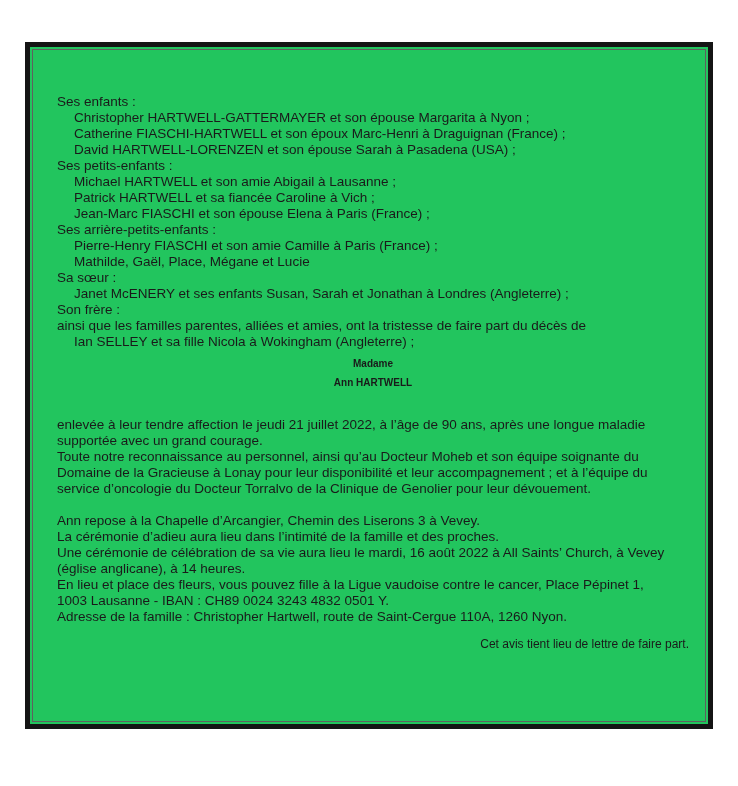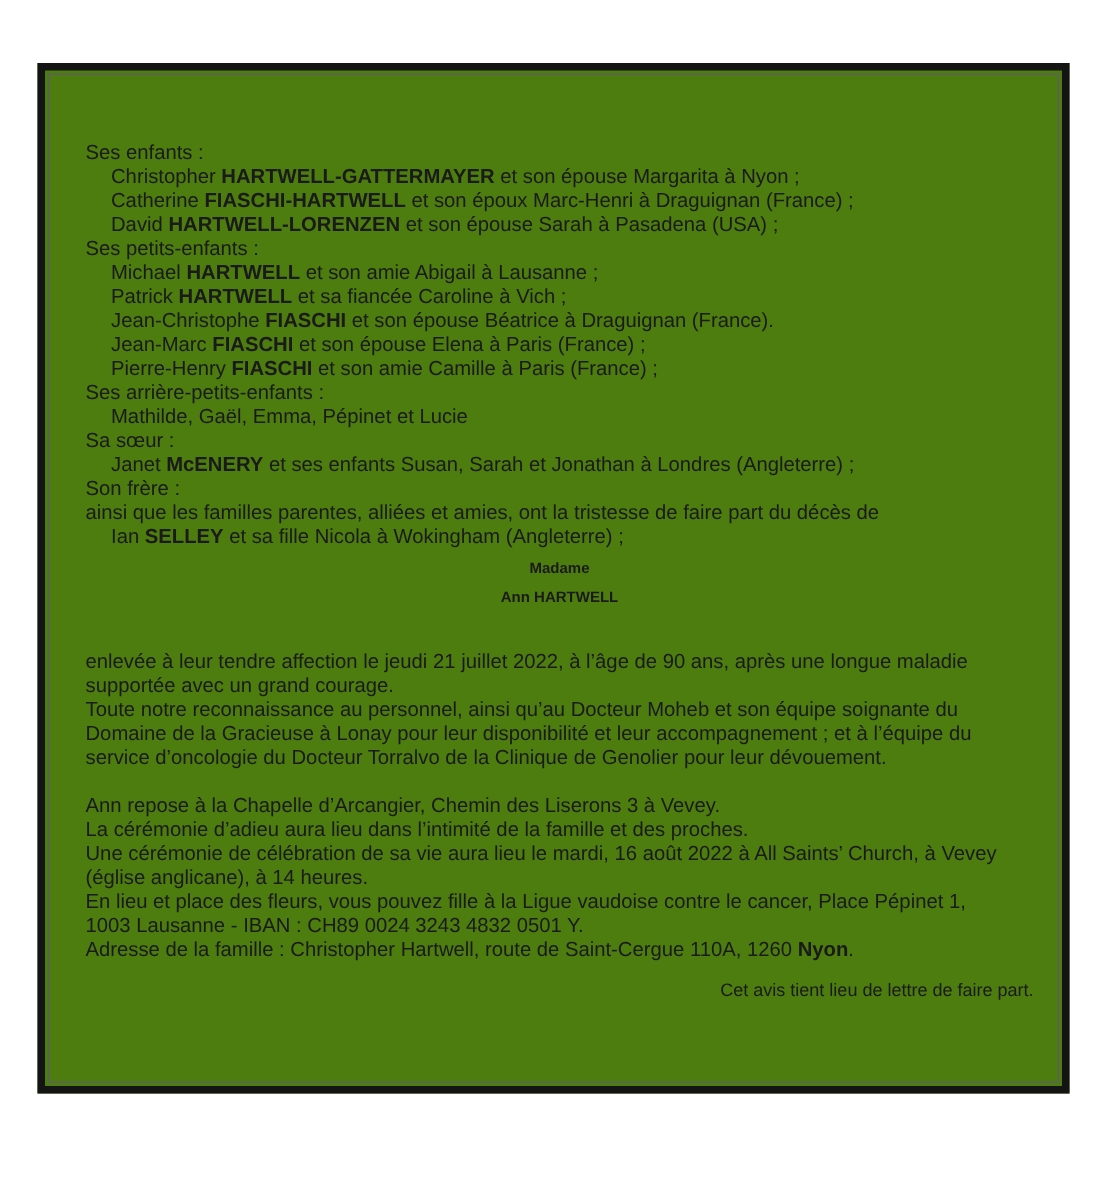--- a/index.html
+++ b/index.html
@@ -13,37 +13,37 @@
     overflow: hidden;
   }
   .frame-outer {
     position: absolute;
     left: 25px;
     top: 42px;
     width: 688px;
     height: 687px;
     border: 5px solid #141414;
     padding: 2px;
-    background: #4d7c0f;
+    background: #22c55e;
   }
   .frame-inner {
     width: 100%;
     height: 100%;
     border: 1px solid #5f5f5f;
   }
   .content {
     padding: 44px 16px 0 24px;
   }
   .line {
     font-size: 13.5px;
     line-height: 16px;
     white-space: pre-wrap;
   }
   .line.indent { padding-left: 17px; }
-  .bold { font-weight: bold; text-align: right; }
+  .bold { font-weight: normal; text-align: right; }
   .title-block {
     margin-top: 4px;
     text-align: center;
   }
   .title-line {
     font-size: 10px;
     line-height: 19px;
     font-weight: bold;
   }
   .para1 { margin-top: 25px; }
@@ -64,25 +64,24 @@
       <div class="content">
 
         <div class="block family">
             <div class="line"><span>Ses enfants :</span></div>
             <div class="line indent"><span>Christopher </span><span class="bold">HARTWELL-GATTERMAYER</span><span> et son épouse Margarita à Nyon ;</span></div>
             <div class="line indent"><span>Catherine </span><span class="bold">FIASCHI-HARTWELL</span><span> et son époux Marc-Henri à Draguignan (France) ;</span></div>
             <div class="line indent"><span>David </span><span class="bold">HARTWELL-LORENZEN</span><span> et son épouse Sarah à Pasadena (USA) ;</span></div>
             <div class="line"><span>Ses petits-enfants :</span></div>
             <div class="line indent"><span>Michael </span><span class="bold">HARTWELL</span><span> et son amie Abigail à Lausanne ;</span></div>
             <div class="line indent"><span>Patrick </span><span class="bold">HARTWELL</span><span> et sa fiancée Caroline à Vich ;</span></div>
-            <div class="line indent"><span>Jean-Christophe </span><span class="bold">FIASCHI</span><span> et son épouse Béatrice à Draguignan (France).</span></div>
             <div class="line indent"><span>Jean-Marc </span><span class="bold">FIASCHI</span><span> et son épouse Elena à Paris (France) ;</span></div>
+            <div class="line"><span>Ses arrière-petits-enfants :</span></div>
             <div class="line indent"><span>Pierre-Henry </span><span class="bold">FIASCHI</span><span> et son amie Camille à Paris (France) ;</span></div>
-            <div class="line"><span>Ses arrière-petits-enfants :</span></div>
-            <div class="line indent"><span>Mathilde, Gaël, Emma, Pépinet et Lucie</span></div>
+            <div class="line indent"><span>Mathilde, Gaël, Place, Mégane et Lucie</span></div>
             <div class="line"><span>Sa sœur :</span></div>
             <div class="line indent"><span>Janet </span><span class="bold">McENERY</span><span> et ses enfants Susan, Sarah et Jonathan à Londres (Angleterre) ;</span></div>
             <div class="line"><span>Son frère :</span></div>
             <div class="line"><span>ainsi que les familles parentes, alliées et amies, ont la tristesse de faire part du décès de</span></div>
             <div class="line indent"><span>Ian </span><span class="bold">SELLEY</span><span> et sa fille Nicola à Wokingham (Angleterre) ;</span></div>
           </div>
 
         <div class="title-block">
           <div class="title-line">Madame</div>
           <div class="title-line">Ann HARTWELL</div>

